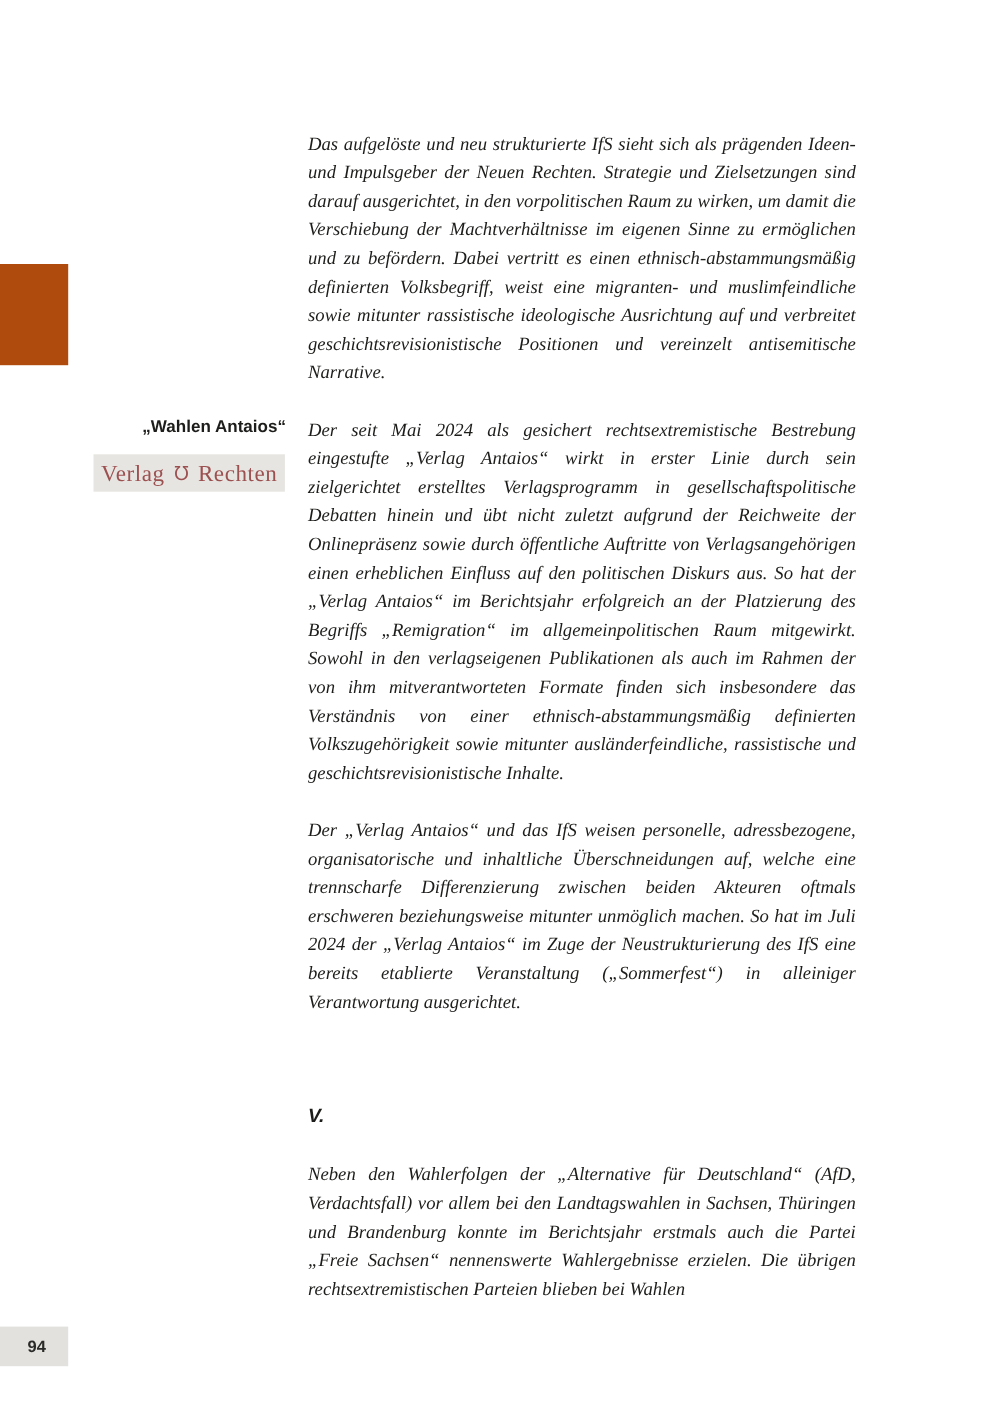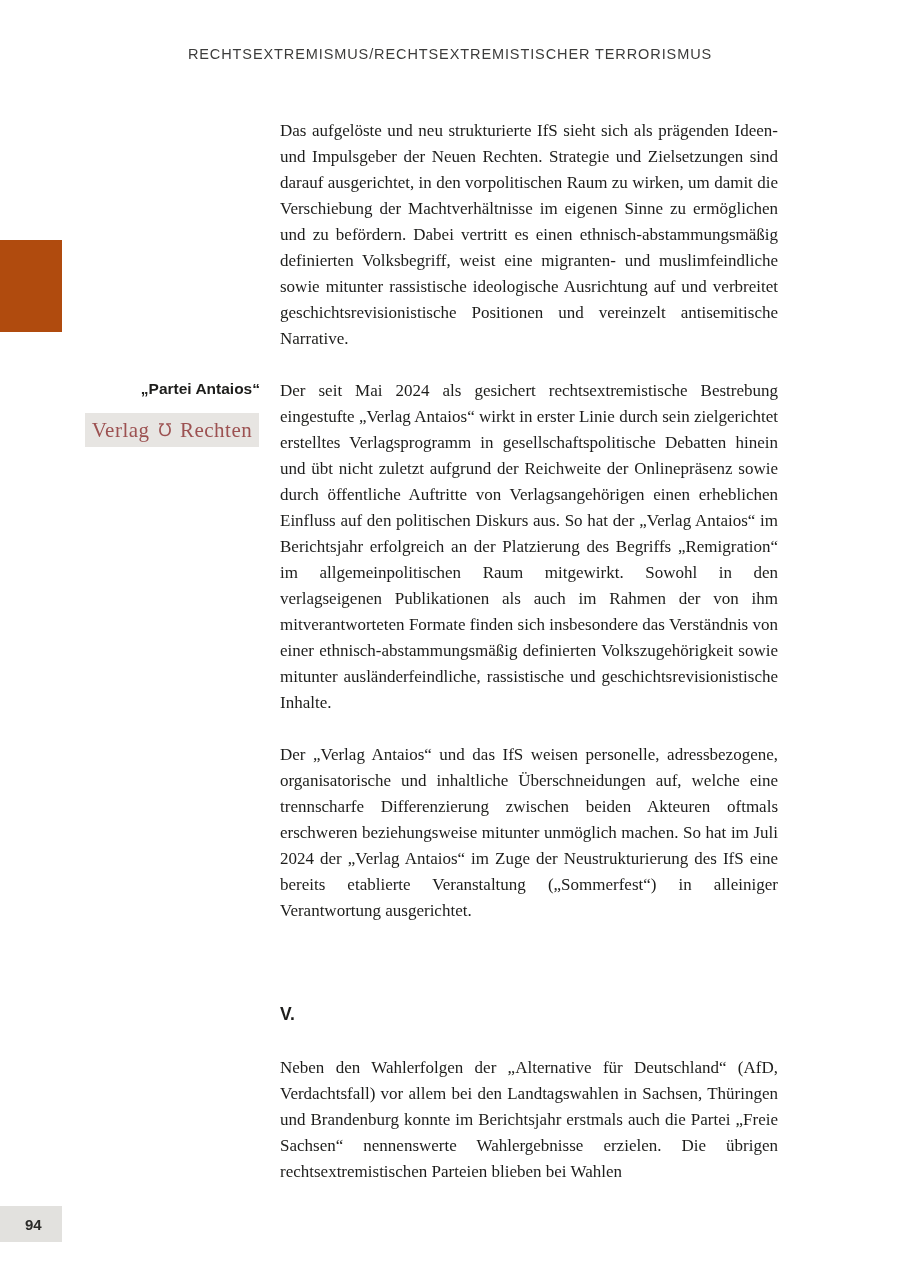--- a/index.html
+++ b/index.html
@@ -62,20 +62,21 @@
   .logo-symbol {
     font-size: 18px;
     position: relative;
     top: -1px;
   }
   .content {
     position: absolute;
     left: 280px;
     top: 118px;
     width: 498px;
+    font-style: italic;
   }
   .content p {
     font-size: 17px;
     line-height: 26px;
     text-align: justify;
     margin-bottom: 26px;
     hyphens: auto;
     -webkit-hyphens: auto;
     color: #1d1d1b;
   }
@@ -107,26 +108,25 @@
     font-weight: bold;
     font-size: 15px;
     color: #2a2a28;
   }
 </style>
 </head>
 <body>
 
 <div class="page">
 
-  <div class="running-header">RECHTSEXTREMISMUS/RECHTSEXTREMISTISCHER TERRORISMUS</div>
 
   <div class="accent-block"></div>
 
   <aside>
-    <div class="margin-label">„Partei Antaios“</div>
+    <div class="margin-label">„Wahlen Antaios“</div>
     <div class="logo">
       <span>Verlag</span>
       <span class="logo-symbol">℧</span>
       <span>Rechten</span>
     </div>
   </aside>
 
   <main class="content">
     <p>Das aufgelöste und neu strukturierte IfS sieht sich als prägenden Ideen- und Impulsgeber der Neuen Rechten. Strategie und Zielsetzungen sind darauf ausgerichtet, in den vorpolitischen Raum zu wirken, um damit die Verschiebung der Machtverhältnisse im eigenen Sinne zu ermöglichen und zu befördern. Dabei vertritt es einen ethnisch-abstammungsmäßig definierten Volksbegriff, weist eine migranten- und muslimfeindliche sowie mitunter rassistische ideologische Ausrichtung auf und verbreitet geschichtsrevisionistische Positionen und vereinzelt antisemitische Narrative.</p>
 

